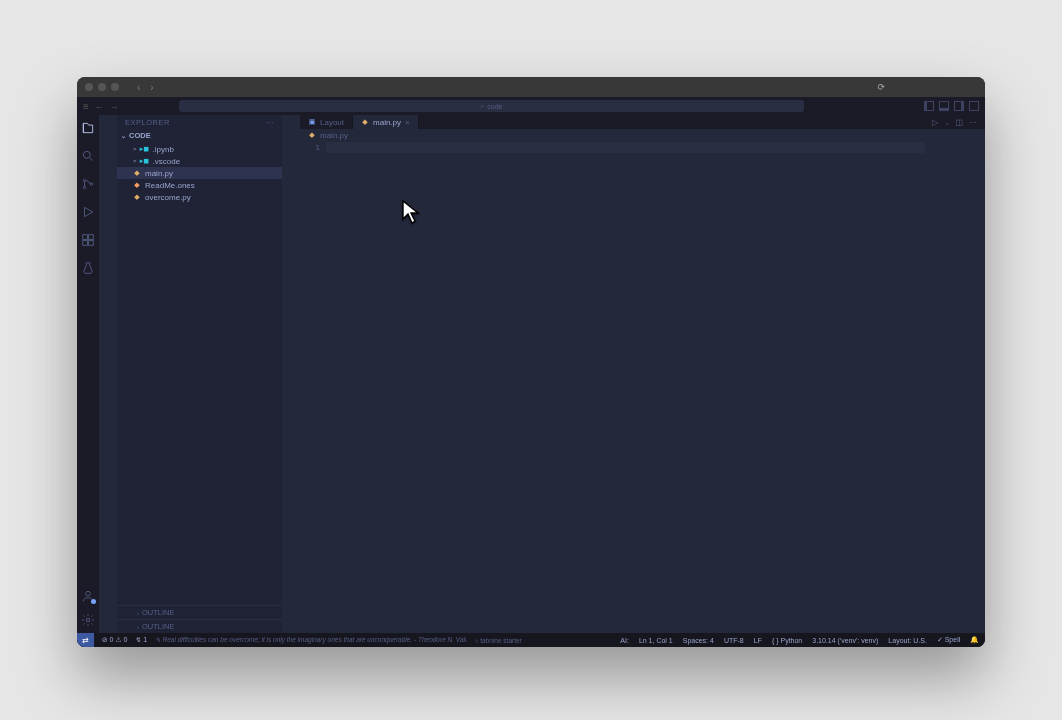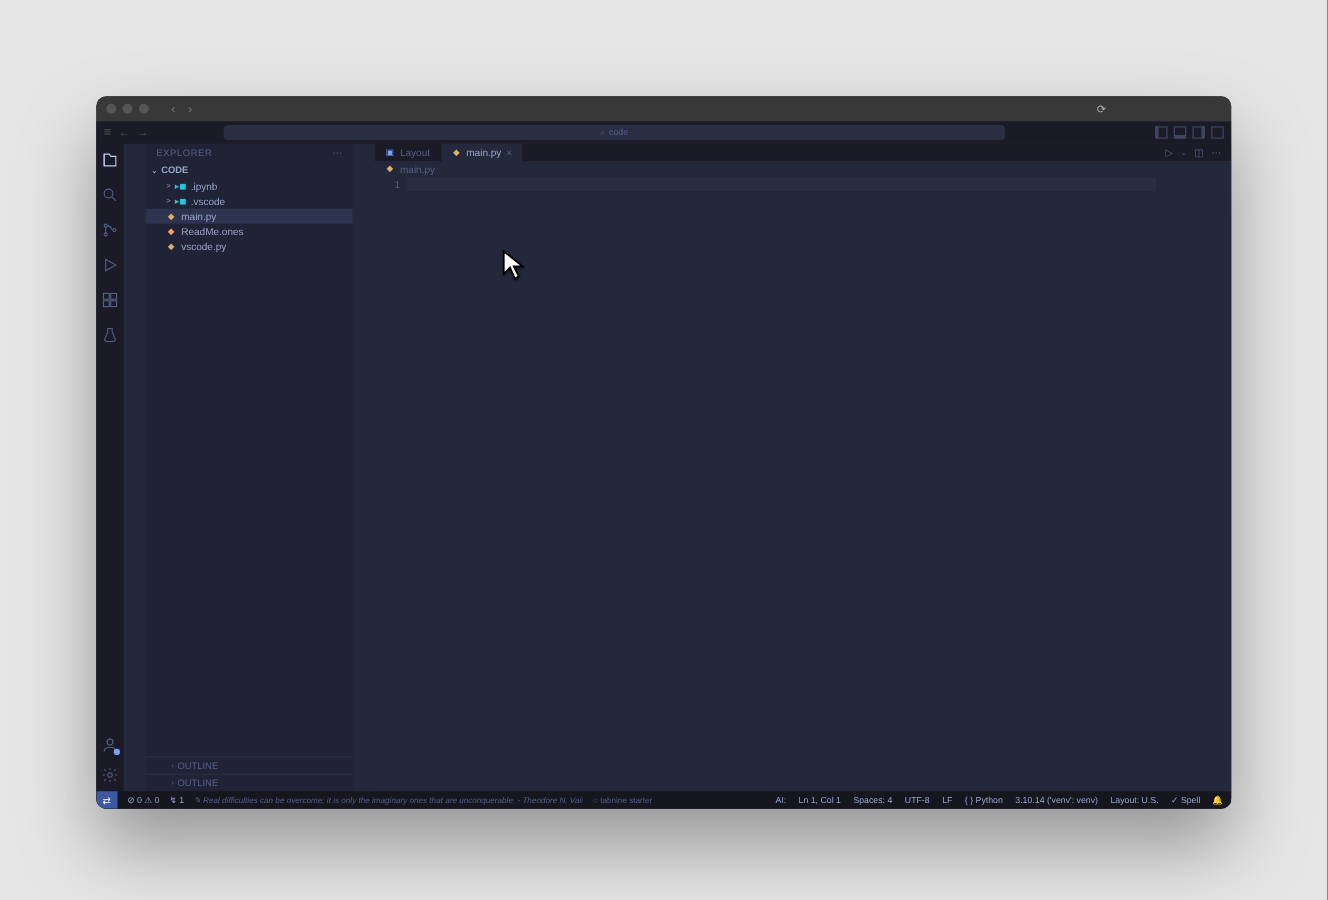--- a/index.html
+++ b/index.html
@@ -206,21 +206,21 @@
           <div class="tree-item selected">
             <span class="fi py">◆</span>
             <span>main.py</span>
           </div>
           <div class="tree-item">
             <span class="fi nb">◆</span>
             <span>ReadMe.ones</span>
           </div>
           <div class="tree-item">
             <span class="fi py">◆</span>
-            <span>vscode.py</span>
+            <span>overcome.py</span>
           </div>
         </div>
         <div class="sb-bottom-section">
           <span class="chev">›</span>
           <span>OUTLINE</span>
         </div>
         <div class="sb-bottom-section">
           <span class="chev">›</span>
           <span>OUTLINE</span>
         </div>

